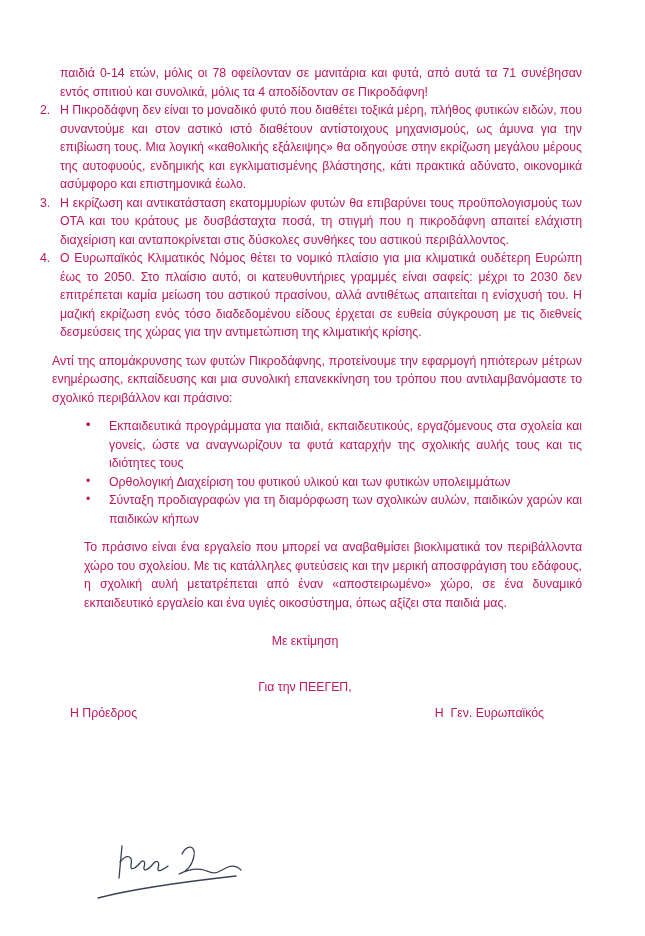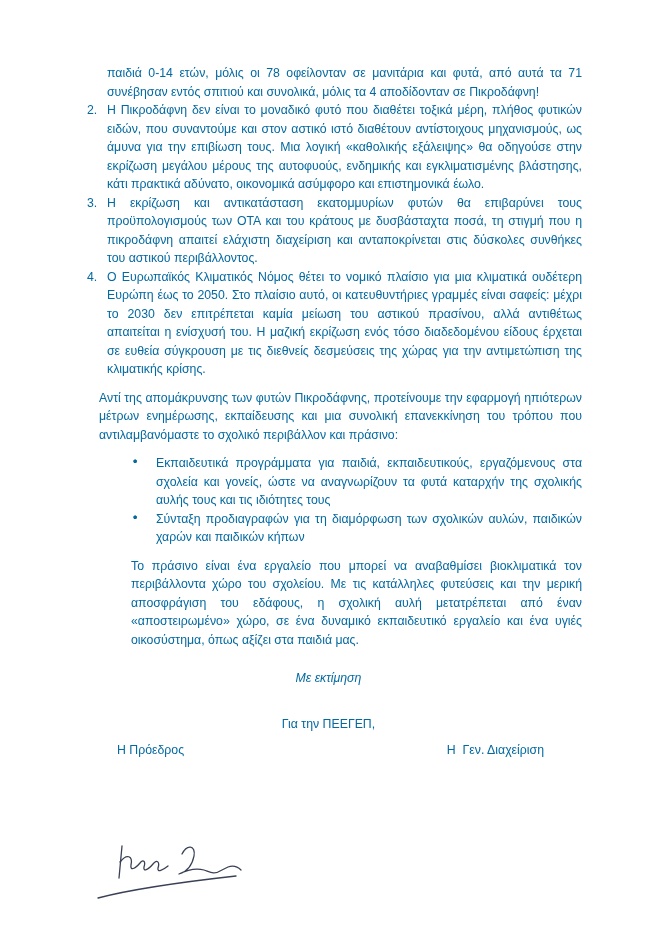--- a/index.html
+++ b/index.html
@@ -3,43 +3,43 @@
 <meta charset="utf-8">
 <style>
   html, body { margin: 0; padding: 0; background: #ffffff; }
   .page {
     position: relative;
     width: 645px;
     height: 936px;
     margin: 0 auto;
     background: #ffffff;
     box-sizing: border-box;
-    padding: 64px 63px 0 75px;
+    padding: 64px 63px 0 28px;
     font-family: "Liberation Sans", sans-serif;
     font-size: 12.3px;
     line-height: 18.5px;
-    color: #0369a1;
+    color: #be185d;
     overflow: hidden;
   }
   p { margin: 0; text-align: justify; }
   .indent { padding-left: 32px; }
   .num-item {
     position: relative;
     padding-left: 32px;
     text-align: justify;
   }
   .num-item .num { position: absolute; left: 12px; top: 0; }
   .bullet-item {
     position: relative;
     padding-left: 57px;
     text-align: justify;
   }
   .bullet-item .dot { position: absolute; left: 34px; top: -1px; }
   .gap-s { margin-top: 10px; margin-left: 24px; }
-  .gap-m { margin-top: 20px; font-style: italic; }
+  .gap-m { margin-top: 20px; }
   .center { text-align: center; }
   .b { font-weight: normal; }
   .names {
     display: flex;
     justify-content: space-between;
     margin-top: 8px;
     padding: 0 38px 0 42px;
   }
   .names span { white-space: pre; }
   .sig-wrap {
@@ -78,37 +78,38 @@
   <div class="gap-s">
     <div class="bullet-item">
       <span class="dot">•</span>
     </div>
     <div class="bullet-item">
       <span class="dot">•</span>
       <span>Εκπαιδευτικά προγράμματα για παιδιά, εκπαιδευτικούς, εργαζόμενους στα σχολεία και γονείς, ώστε να αναγνωρίζουν τα φυτά καταρχήν της σχολικής αυλής τους και τις ιδιότητες τους</span>
     </div>
     <div class="bullet-item">
       <span class="dot">•</span>
+      <span>Ορθολογική Διαχείριση του φυτικού υλικού και των φυτικών υπολειμμάτων</span>
     </div>
     <div class="bullet-item">
       <span class="dot">•</span>
       <span>Σύνταξη προδιαγραφών για τη διαμόρφωση των σχολικών αυλών, παιδικών χαρών και παιδικών κήπων</span>
     </div>
   </div>
 
   <p class="indent gap-s"><span>Το πράσινο είναι ένα εργαλείο που μπορεί να αναβαθμίσει βιοκλιματικά τον περιβάλλοντα χώρο του σχολείου. Με τις κατάλληλες φυτεύσεις και την μερική </span><span class="b">αποσφράγιση</span><span> του εδάφους, η σχολική αυλή μετατρέπεται από έναν «αποστειρωμένο» χώρο, σε ένα δυναμικό </span><span class="b">εκπαιδευτικό εργαλείο</span><span> και ένα υγιές οικοσύστημα, όπως αξίζει στα παιδιά μας.</span></p>
 
 
   <p class="center gap-m">Με εκτίμηση</p>
 
   <p class="center" style="margin-top:27px;">Για την ΠΕΕΓΕΠ,</p>
 
   <div class="names">
     <span>Η Πρόεδρος</span>
-    <span>Η  Γεν. Διαχείριση</span>
+    <span>Η  Γεν. Ευρωπαϊκός</span>
   </div>
 
   <div class="sig-wrap">
     <svg viewBox="0 0 160 95" xmlns="http://www.w3.org/2000/svg" fill="none" stroke="#3a4156" stroke-width="1.3" stroke-linecap="round" stroke-linejoin="round">
       <path d="M 36 16 C 35 26, 34 38, 33 48"></path>
       <path d="M 34 32 C 41 23, 47 26, 45 35 C 44 41, 49 39, 54 33 C 57 29, 60 31, 58 37 C 57 42, 62 40, 67 34 C 71 29, 74 32, 72 38 C 71 43, 77 40, 82 36"></path>
       <path d="M 96 24 C 101 14, 110 15, 108 26 C 106 36, 100 42, 93 44 C 101 40, 111 38, 118 40 C 124 42, 128 45, 134 41 L 142 37 C 147 35, 152 37, 155 40"></path>
       <path d="M 12 68 C 50 58, 105 51, 150 46"></path>
     </svg>
   </div>

